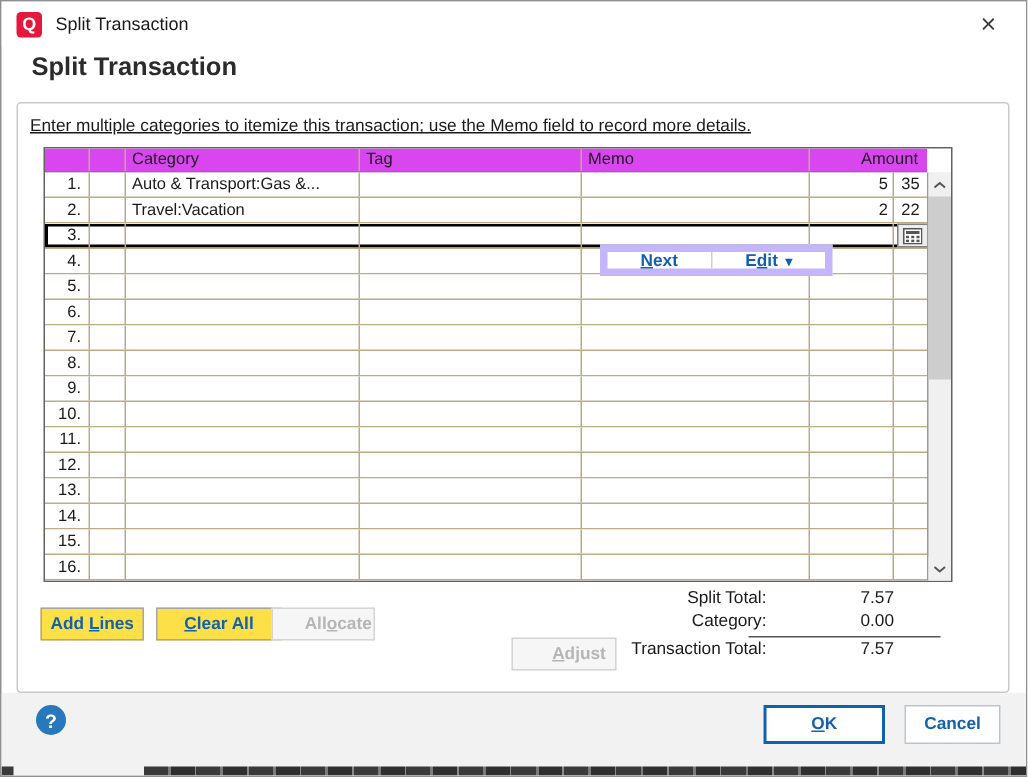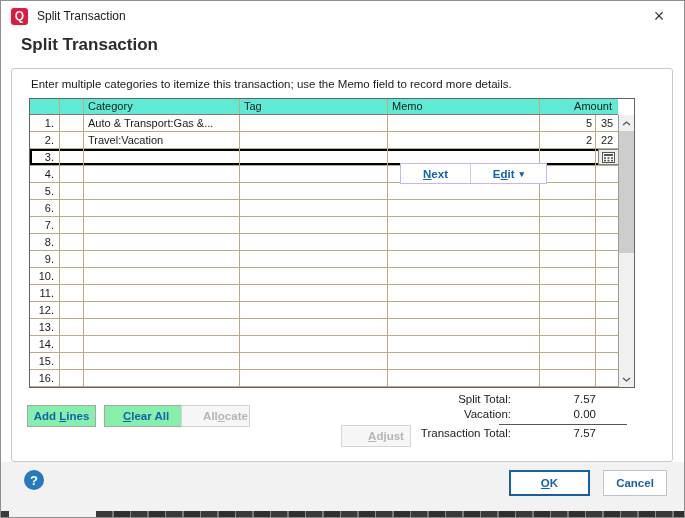--- a/index.html
+++ b/index.html
@@ -15,64 +15,64 @@
           font-weight:bold; font-size:12px; display:flex; align-items:center; justify-content:center; }
   .title-text { margin-left:9px; font-size:12px; color:#1a1a1a; }
   .close-btn { position:absolute; right:10px; top:3px; width:30px; height:24px; display:flex;
                align-items:center; justify-content:center; font-size:18px; color:#3a3a3a; cursor:default; }
 
   .heading { position:absolute; left:20px; top:34px; font-size:17px; font-weight:bold; color:#2b2b2b; }
 
   
   .groupbox { position:absolute; left:10px; top:67px; width:662px; height:394px;
               border:1px solid #c9c9c9; border-radius:3px; background:#fff; }
-  .instruction { position:absolute; left:19px; top:9px; font-size:11.5px; color:#1a1a1a; }
+  .instruction { position:absolute; left:8px; top:9px; font-size:11.5px; color:#1a1a1a;text-decoration:underline; }
 
   
   .table-wrap { position:absolute; left:17px; top:29px; width:606px; height:290px;
                 border:1px solid #636363; background:#fff; }
   .grid { position:absolute; left:0; top:0; right:16px; bottom:0; overflow:hidden; }
-  .grid-header { display:flex; height:16px; border-bottom:1px solid #7a7a7a; background:#5eead4; }
+  .grid-header { display:flex; height:16px; border-bottom:1px solid #7a7a7a; background:#d946ef; }
   .hcell { border-right:1px solid #bcab87; font-size:11px; color:#1a1a1a; padding:1px 4px 0; white-space:nowrap; overflow:hidden; }
   .grid-row { display:flex; height:17px; border-bottom:1px solid #bcab87; position:relative; background:#fff; }
   .cell { border-right:1px solid #bcab87; font-size:11px; color:#1a1a1a; padding:2px 3px 0;
           white-space:nowrap; overflow:hidden; }
   .c-num  { width:30px; text-align:right; padding-right:5px; }
   .c-flag { width:24px; }
   .c-cat  { width:156px; padding-left:4px; }
   .c-tag  { width:148px; }
   .c-memo { width:152px; }
   .c-dollars { width:56px; text-align:right; padding-right:3px; }
   .c-cents   { flex:1; border-right:none; text-align:center; padding:2px 1px 0; }
   .h-amount  { width:77px; border-right:none; text-align:right; padding-right:5px; }
   .grid-row.active { box-shadow: inset 0 0 0 2px #000; z-index:3; }
 
   .calc-btn { position:absolute; right:-1px; top:0; width:21px; height:16px; background:#ededed;
               border:1px solid #7f7f7f; display:none; align-items:center; justify-content:center; z-index:6; }
   .grid-row.active .calc-btn { display:flex; }
 
   .inline-btns { position:absolute; left:370px; top:64px; height:21px; display:flex;
-                 border:1px solid #c4b5fd; background:#fff; z-index:5; }
+                 border:5px solid #c4b5fd; background:#fff; z-index:5; }
   .inline-btn { display:flex; align-items:center; justify-content:center; font-size:11.5px;
                 font-weight:bold; color:#1261ae; cursor:default; }
   .inline-btn.next { width:70px; border-right:1px solid #d0d0d0; }
   .inline-btn.edit { width:75px; }
   .edit-arrow { font-size:9px; margin-left:5px; color:#1261ae; }
 
   
   .vscroll { position:absolute; right:0; top:16px; bottom:0; width:16px;
              border-left:1px solid #9a9a9a; background:#f0f0f0; }
   .scroll-btn { position:absolute; left:0; width:15px; height:16px; background:#f0f0f0;
                 display:flex; align-items:center; justify-content:center; }
   .scroll-up { top:0; }
   .scroll-down { bottom:0; }
   .scroll-thumb { position:absolute; left:0; top:16px; width:15px; height:122px; background:#cdcdcd; }
 
   
-  .btn { position:absolute; height:22px; background:#86efac; border:1px solid #a6a6a6; color:#1261ae;
+  .btn { position:absolute; height:22px; background:#fde047; border:1px solid #a6a6a6; color:#1261ae;
          font-weight:bold; font-size:11.5px; display:flex; align-items:center; justify-content:center; cursor:default; }
   .btn.disabled { border-color:#d4d4d4; color:#b5b5b5; background:#f6f6f6;padding-left:20px; }
   .btn-add    { left:15px;  top:336px; width:69px; }
   .btn-clear  { left:92px;  top:336px; width:84px; }
   .btn-alloc  { left:169px; top:336px; width:69px; }
   .btn-adjust { left:329px; top:356px; width:70px; }
 
   
   .t-row { position:absolute; right:76px; width:260px; display:flex; justify-content:flex-end;
            font-size:11.5px; color:#1a1a1a; }
@@ -337,21 +337,21 @@
     </div>
     <div class="btn btn-adjust disabled">
       <span><span class="ak">A</span><span>djust</span></span>
     </div>
 
     <div class="t-row t-split">
       <span class="t-label">Split Total:</span>
       <span class="t-value">7.57</span>
     </div>
     <div class="t-row t-rem">
-      <span class="t-label">Vacation:</span>
+      <span class="t-label">Category:</span>
       <span class="t-value">0.00</span>
     </div>
     <div class="sum-line"></div>
     <div class="t-row t-trans">
       <span class="t-label">Transaction Total:</span>
       <span class="t-value">7.57</span>
     </div>
   </div>
 
   <div class="footer">

